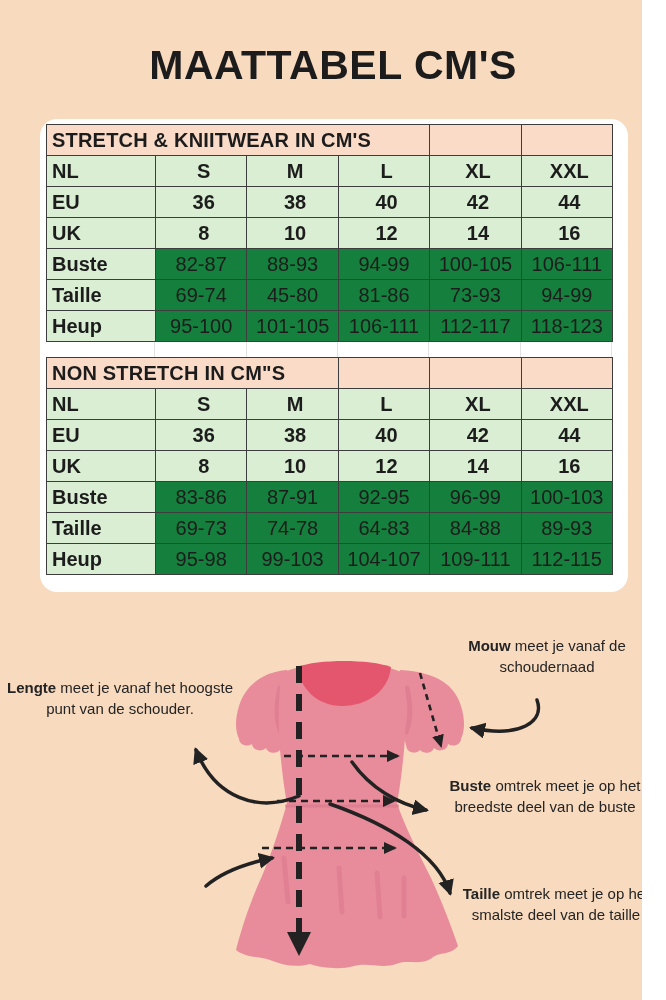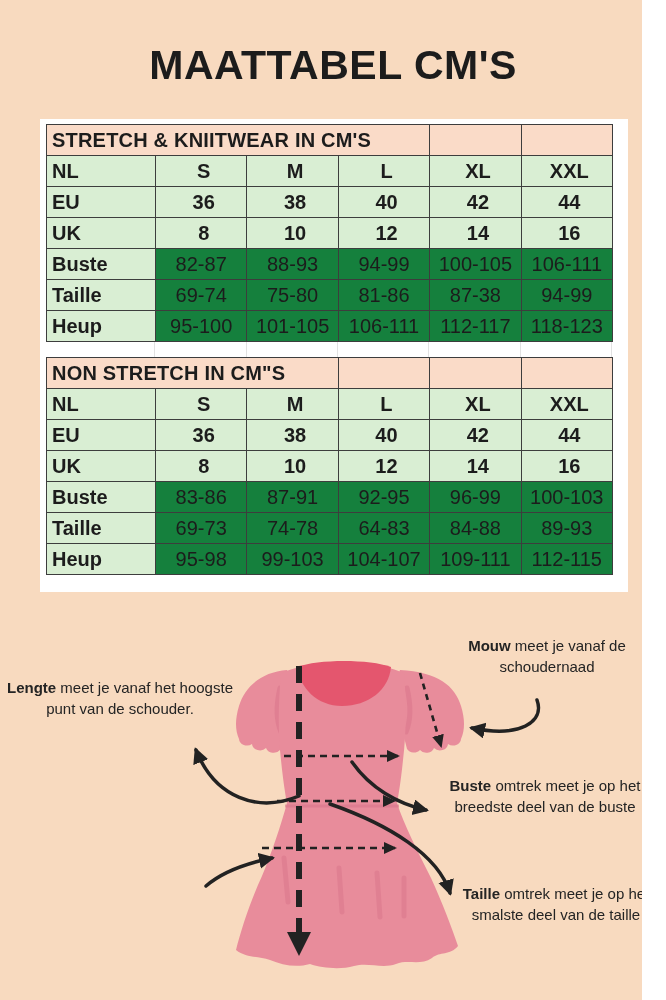--- a/index.html
+++ b/index.html
@@ -8,21 +8,21 @@
     --dressshade:#d9758b; --anno:#242424;
   }
   html,body{margin:0;padding:0;}
   body{font-family:"Liberation Sans",sans-serif;background:#fff;}
   .canvas{position:relative;width:642px;height:1000px;background:var(--bg);overflow:hidden;}
 
   .title{position:absolute;left:0;top:42px;width:666px;text-align:center;
     font-size:41px;font-weight:800;letter-spacing:.5px;color:var(--ink);}
 
   .sheet{position:absolute;left:40px;top:119px;width:588px;height:473px;
-    background:var(--sheet);box-sizing:border-box;padding:5px 0 0 6px;}
+    background:var(--sheet);box-sizing:border-box;padding:5px 0 0 6px;border-radius:17px;}
   table.sz{border-collapse:collapse;table-layout:fixed;width:566px;}
   table.sz col.c0{width:109px;} table.sz col.cv{width:91.4px;}
   table.sz td,table.sz th{border:1.6px solid var(--border);height:30px;
     padding:0 0 0 5px;color:var(--ink);font-size:20px;overflow:hidden;white-space:nowrap;}
   td.hdr{background:var(--cellpink);font-weight:700;font-size:20.5px;letter-spacing:.2px;}
   tr.szr td{background:var(--cellgreen);font-weight:700;}
   tr.msr th{background:var(--cellgreen);font-weight:700;text-align:left;}
   tr.msr td{background:#15803d;font-weight:400;}
   td.val,tr.msr td{text-align:center;padding:0 2px;}
   td.lbl{text-align:left;}
@@ -93,23 +93,23 @@
         <th>Buste</th>
         <td>82-87</td>
         <td>88-93</td>
         <td>94-99</td>
         <td>100-105</td>
         <td>106-111</td>
       </tr>
       <tr class="msr">
         <th>Taille</th>
         <td>69-74</td>
-        <td>75-80</td>
+        <td>45-80</td>
         <td>81-86</td>
-        <td>87-38</td>
+        <td>73-93</td>
         <td>94-99</td>
       </tr>
       <tr class="msr">
         <th>Heup</th>
         <td>95-100</td>
         <td>101-105</td>
         <td>106-111</td>
         <td>112-117</td>
         <td>118-123</td>
       </tr>

